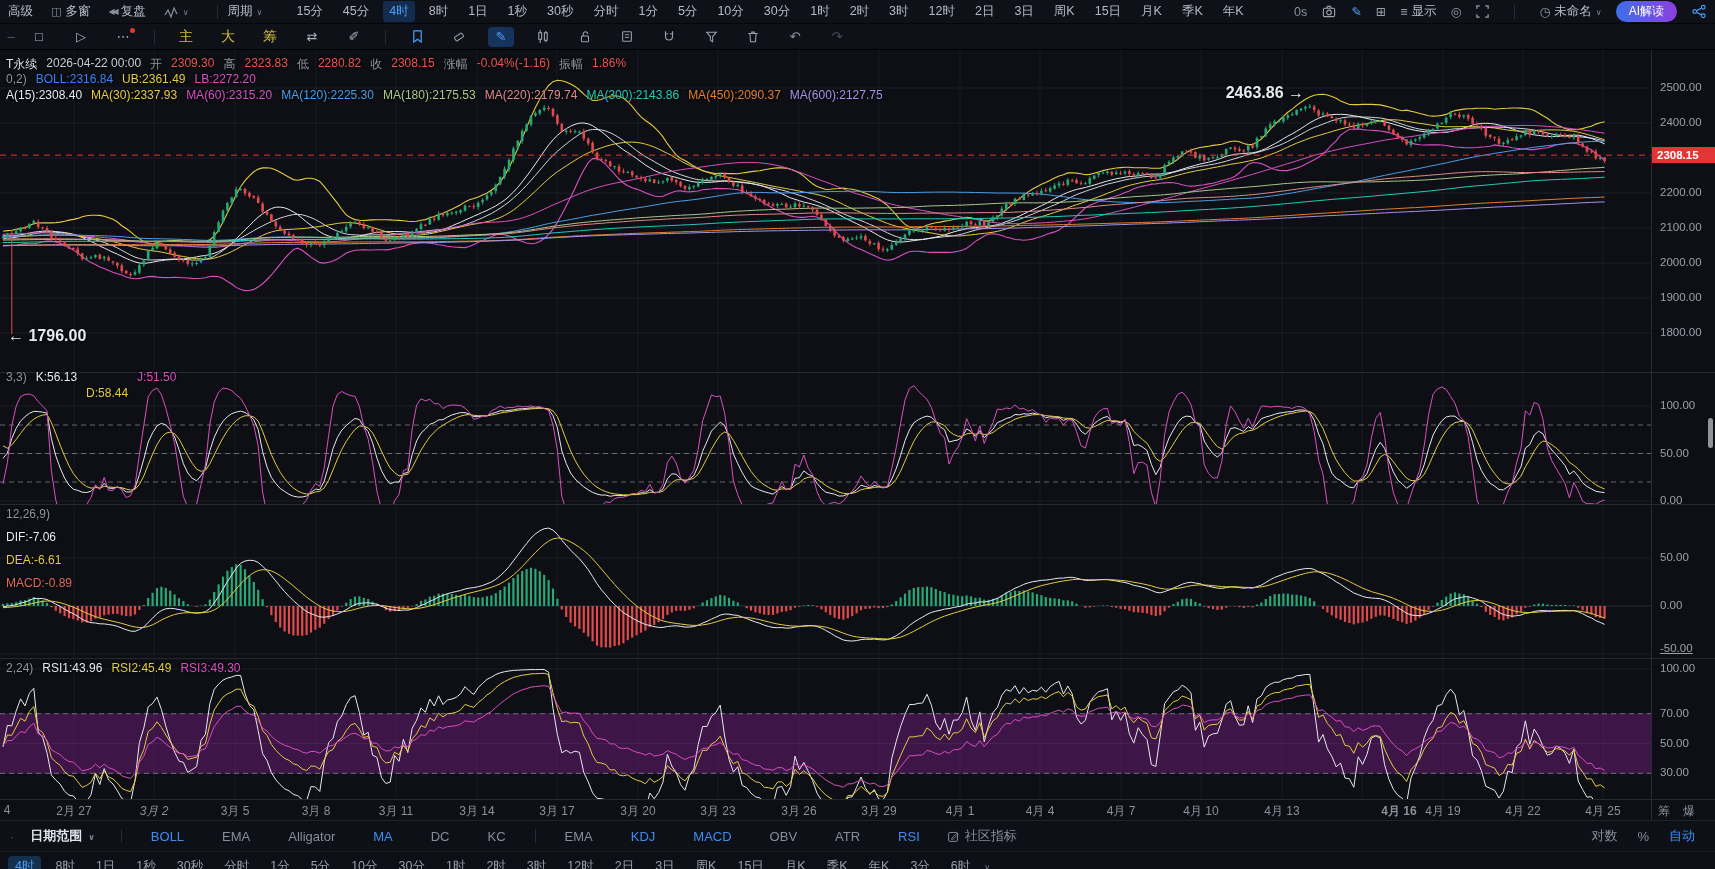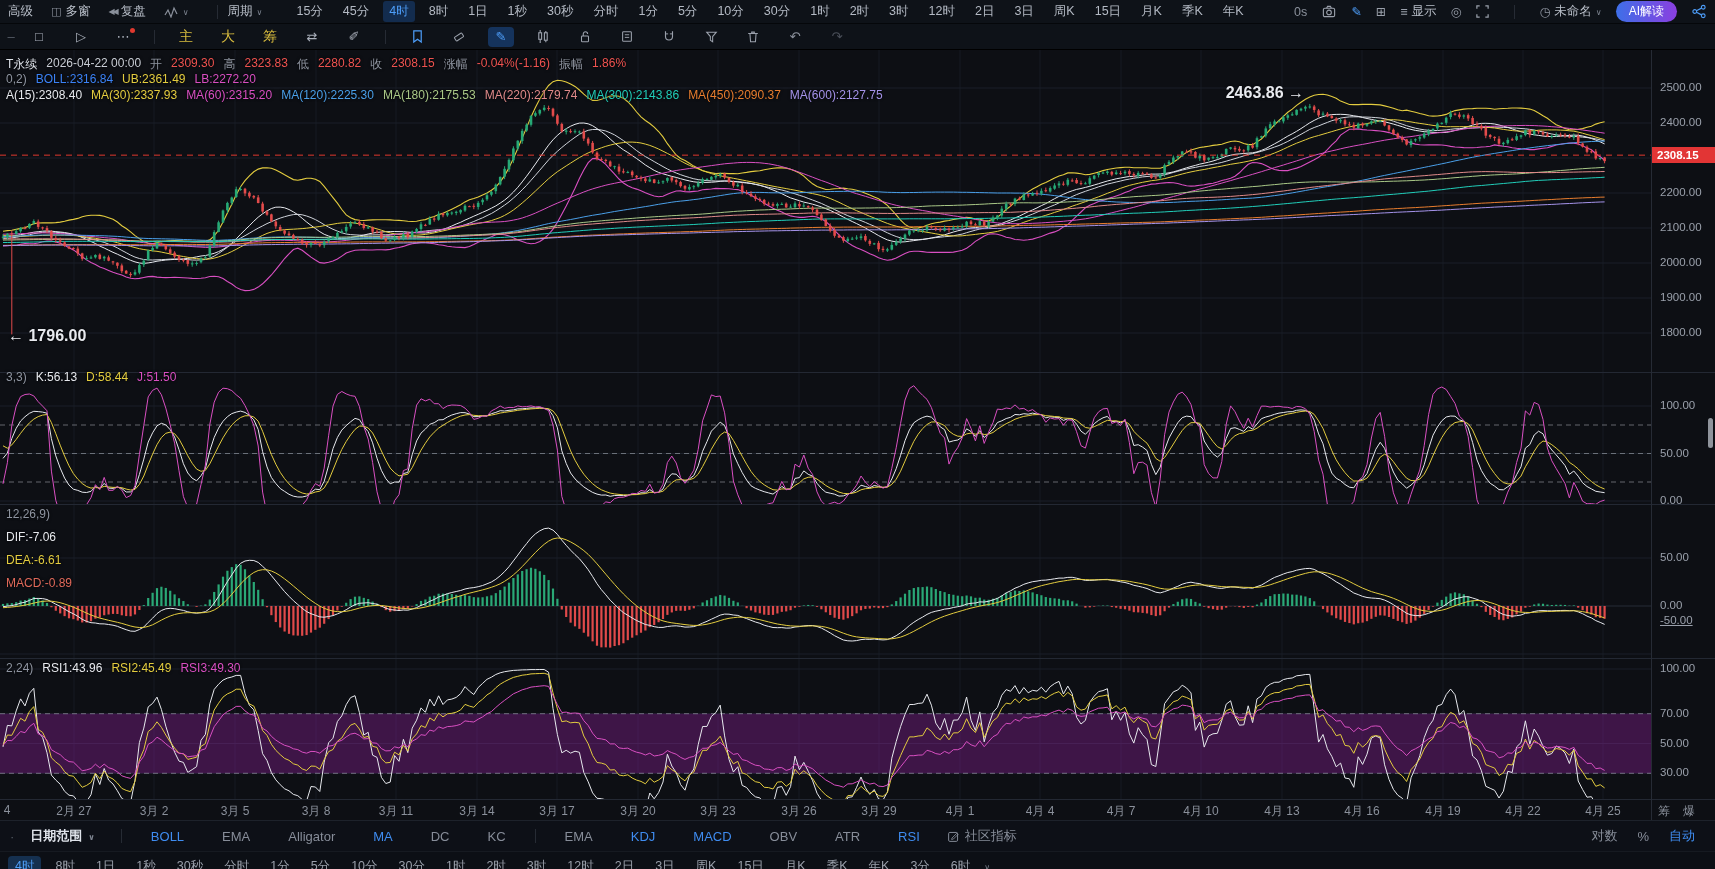--- a/index.html
+++ b/index.html
@@ -1415,21 +1415,21 @@
       <span class="li" style="color: rgb(74, 159, 232);">MA(120):2225.30</span>
       <span class="li" style="color: rgb(169, 200, 135);">MA(180):2175.53</span>
       <span class="li" style="color: rgb(224, 138, 138);">MA(220):2179.74</span>
       <span class="li" style="color: rgb(33, 205, 185);">MA(300):2143.86</span>
       <span class="li" style="color: rgb(232, 125, 46);">MA(450):2090.37</span>
       <span class="li" style="color: rgb(165, 147, 234);">MA(600):2127.75</span>
     </div>
   <div class="lg" style="top:320px;">
       <span class="li" style="color: rgb(143, 149, 161);">3,3)</span>
       <span class="li" style="color: rgb(231, 233, 238);">K:56.13</span>
-      <span class="li" style="color: rgb(227, 204, 63);">D:58.44</span>
+      <span class="li" style="color: rgb(227, 204, 63); margin-top: 16px;">D:58.44</span>
       <span class="li" style="color: rgb(217, 79, 194);">J:51.50</span>
     </div>
   <div class="lg" style="top:457px;flex-direction:column;">
       <span class="li" style="color: rgb(143, 149, 161);">12,26,9)</span>
       <span class="li" style="color: rgb(231, 233, 238);">DIF:-7.06</span>
       <span class="li" style="color: rgb(227, 204, 63);">DEA:-6.61</span>
       <span class="li" style="color: rgb(224, 105, 90);">MACD:-0.89</span>
     </div>
   <div class="lg" style="top:611px;">
       <span class="li" style="color: rgb(143, 149, 161);">2,24)</span>
@@ -1448,44 +1448,44 @@
       <span class="ax" style="top: 136px;">2200.00</span>
       <span class="ax" style="top: 171px;">2100.00</span>
       <span class="ax" style="top: 206px;">2000.00</span>
       <span class="ax" style="top: 241px;">1900.00</span>
       <span class="ax" style="top: 276px;">1800.00</span>
       <span class="ax" style="top: 349px;">100.00</span>
       <span class="ax" style="top: 396.5px;">50.00</span>
       <span class="ax" style="top: 444px;">0.00</span>
       <span class="ax" style="top: 501px;">50.00</span>
       <span class="ax" style="top: 549px;">0.00</span>
-      <span class="ax" style="top: 564px; text-decoration: underline;">-50.00</span>
+      <span class="ax" style="top: 592px; text-decoration: underline;">-50.00</span>
       <span class="ax" style="top: 612px;">100.00</span>
       <span class="ax" style="top: 656.7px;">70.00</span>
       <span class="ax" style="top: 686.5px;">50.00</span>
       <span class="ax" style="top: 716.3px;">30.00</span>
     </div>
   <div id="date-labels">
       <span class="dlab" style="left: 47px;">2月 27</span>
-      <span class="dlab" style="left: 127px;">3月 2</span>
+      <span class="dlab" style="left: 127px; font-style: italic;">3月 2</span>
       <span class="dlab" style="left: 208px;">3月 5</span>
       <span class="dlab" style="left: 289px;">3月 8</span>
       <span class="dlab" style="left: 369px;">3月 11</span>
       <span class="dlab" style="left: 450px;">3月 14</span>
       <span class="dlab" style="left: 530px;">3月 17</span>
       <span class="dlab" style="left: 611px;">3月 20</span>
       <span class="dlab" style="left: 691px;">3月 23</span>
       <span class="dlab" style="left: 772px;">3月 26</span>
       <span class="dlab" style="left: 852px;">3月 29</span>
       <span class="dlab" style="left: 933px;">4月 1</span>
       <span class="dlab" style="left: 1013px;">4月 4</span>
       <span class="dlab" style="left: 1094px;">4月 7</span>
       <span class="dlab" style="left: 1174px;">4月 10</span>
       <span class="dlab" style="left: 1255px;">4月 13</span>
-      <span class="dlab" style="left: 1335px;">4月 16</span>
+      <span class="dlab" style="left: 1372px; font-weight: bold;">4月 16</span>
       <span class="dlab" style="left: 1416px;">4月 19</span>
       <span class="dlab" style="left: 1496px;">4月 22</span>
       <span class="dlab" style="left: 1576px;">4月 25</span>
     </div>
   <span class="dlab" style="left:-20px;">4</span>
   <span class="dlab" style="left:1655px;width:18px;color:#8a909b;cursor:pointer;">筹</span>
   <span class="dlab" style="left:1680px;width:18px;color:#8a909b;cursor:pointer;">爆</span>
   <div class="thumb" style="top:368px;height:30px;"></div>
 </div>
 

